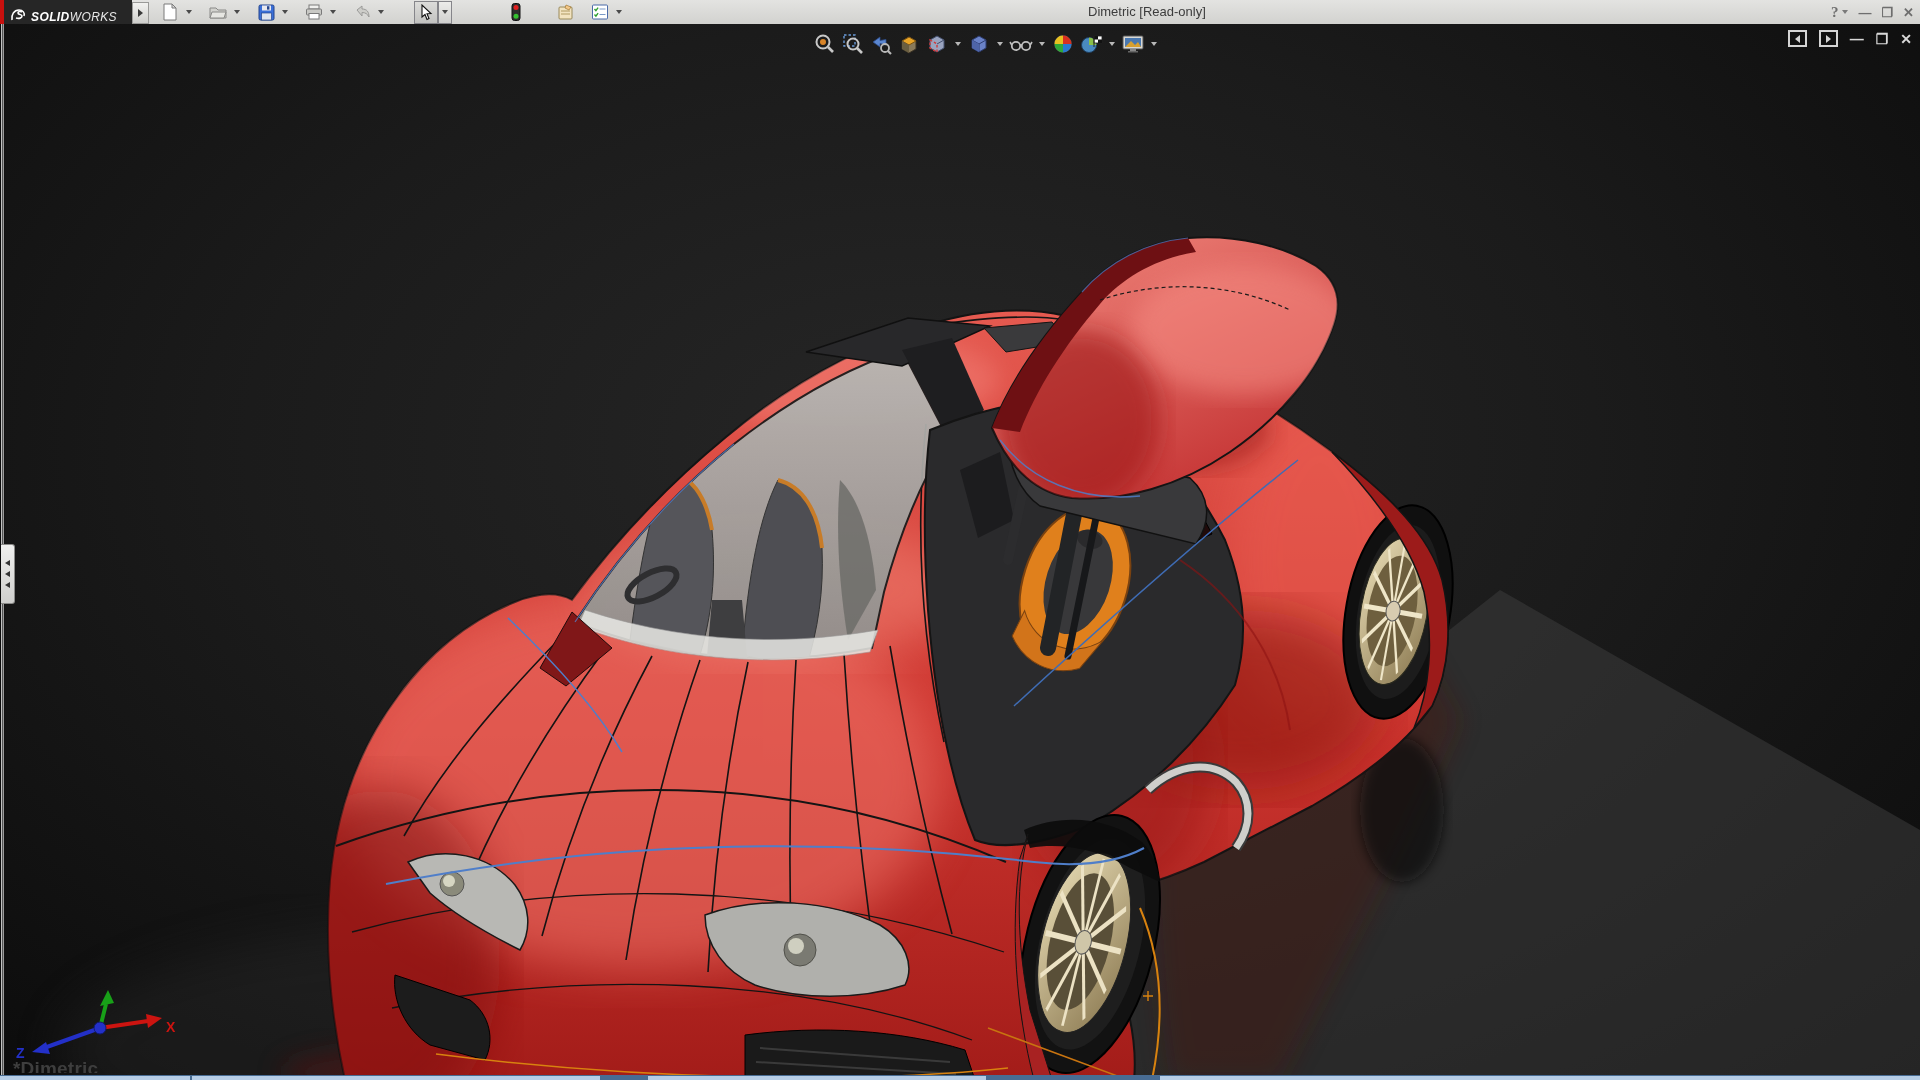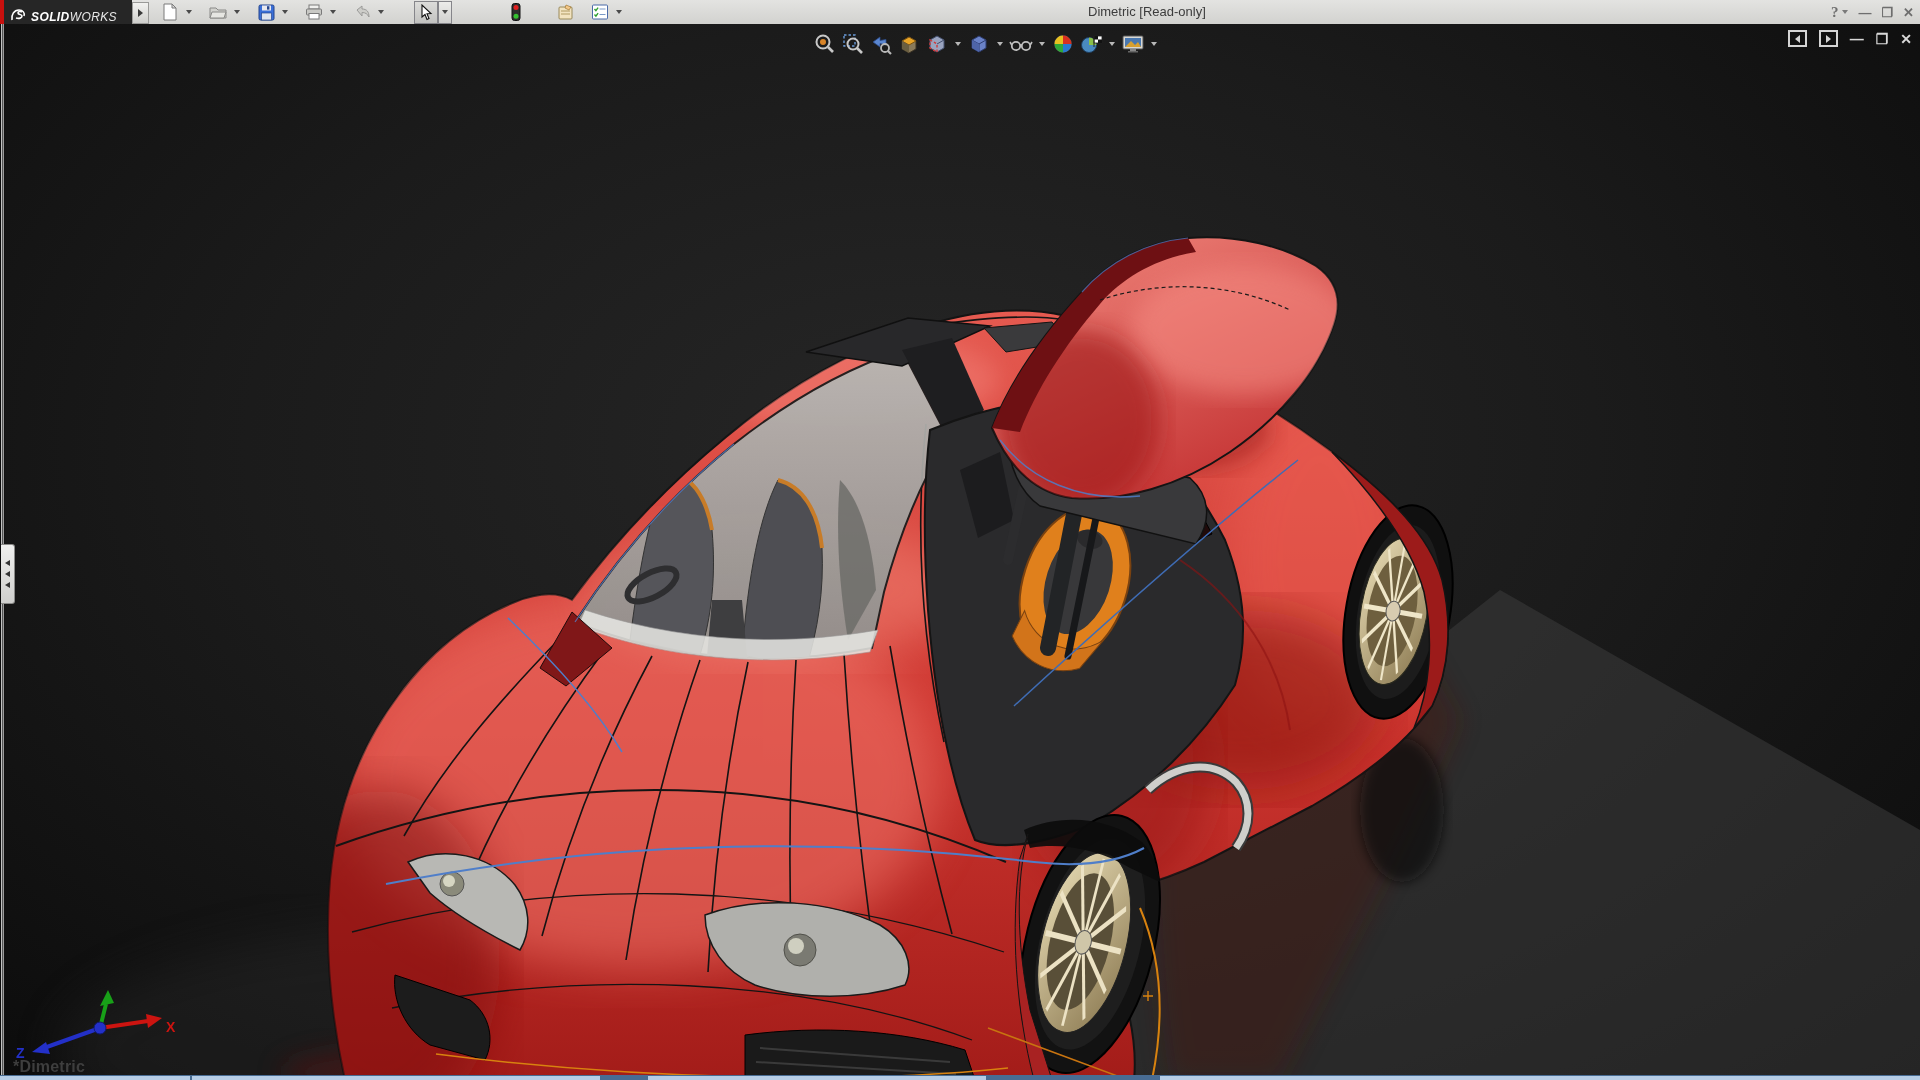--- a/index.html
+++ b/index.html
@@ -47,21 +47,21 @@
   .hu-drop .tri{width:0;height:0;border-top:4px solid #b8b8b8;border-left:3.5px solid transparent;border-right:3.5px solid transparent;}
 
   
   .doc-controls{position:absolute;right:8px;top:6px;display:flex;align-items:center;gap:12px;color:#d8d8d8;}
   .doc-controls .pane{width:15px;height:13px;border:2px solid #d4d4d4;display:flex;align-items:center;justify-content:center;background:#101010;}
   .doc-controls .pane .tl{width:0;height:0;border-right:5px solid #d4d4d4;border-top:4px solid transparent;border-bottom:4px solid transparent;}
   .doc-controls .pane .tr{width:0;height:0;border-left:5px solid #d4d4d4;border-top:4px solid transparent;border-bottom:4px solid transparent;}
   .doc-controls .g{font-size:14px;font-weight:700;cursor:default;}
 
   .view-label{position:absolute;left:13px;bottom:7px;height:15px;overflow:hidden;
-    font-size:16px;font-weight:700;color:#3e3e3e;letter-spacing:.2px;margin-top:34px;}
+    font-size:19px;font-weight:700;color:#3e3e3e;letter-spacing:.2px;margin-top:34px;}
 
   
   .task-strip{position:absolute;left:0;bottom:0;width:1920px;height:5px;background:#486c93;}
   .task-strip .seg{position:absolute;top:1px;height:4px;background:#b6cde6;}
   .seg1{left:0;width:190px;background:#5f81a8;}
   .seg2{left:192px;width:408px;}
   .seg3{left:648px;width:338px;}
   .seg4{left:1160px;width:760px;background:#a3bddb;}
 </style>
 </head>

